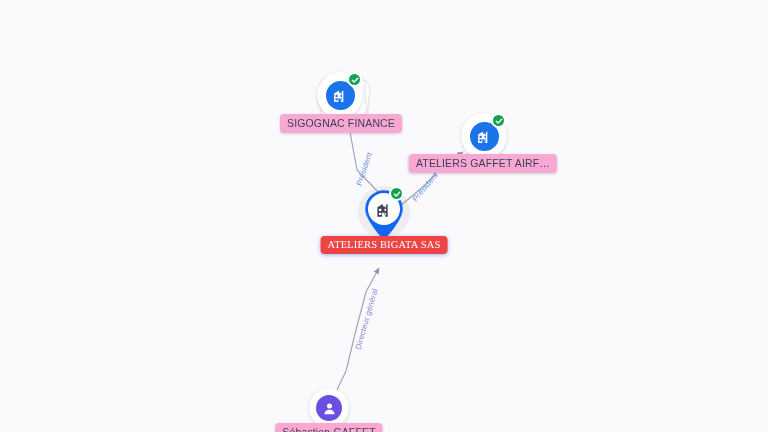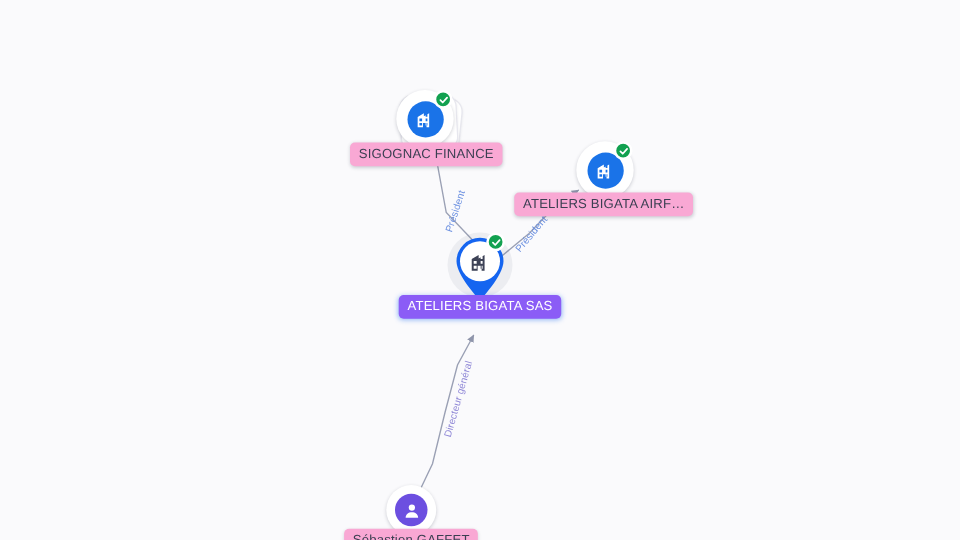--- a/index.html
+++ b/index.html
@@ -148,23 +148,24 @@
     white-space: nowrap;
     font-size: 10.5px;
     letter-spacing: .15px;
     padding: 3px 7px 4px 7px;
     border-radius: 4px;
     background: #f9a8d4;
     color: #3b3f52;
     box-shadow: 0 1px 3px rgba(30,35,60,.20);
   }
   .node-label.selected {
-    background: #8b5cf6;
+    background: #ef4444;
     color: #ffffff;
     box-shadow: 0 1px 4px rgba(21,101,240,.45);
+    font-family: Liberation Serif, serif;
   }
   .node-label.person {
     box-shadow: 0 1px 3px rgba(30,35,60,.18);
   }
 
   
   .edge-label {
     position: absolute;
     font-size: 8px;
     white-space: nowrap;
@@ -227,21 +228,21 @@
           </svg>
         </div>
       </div>
       <div class="badge-check" style="left:30px; top:0px;">
         <svg width="8" height="8" viewBox="0 0 24 24" fill="none" stroke="#ffffff" stroke-width="4.2" stroke-linecap="round" stroke-linejoin="round">
           <path d="M4 12.5 L9.5 18 L20 6.5"></path>
         </svg>
       </div>
     </div>
   </div>
-  <div class="node-label" style="left:483px; top:154px;">ATELIERS BIGATA AIRF…</div>
+  <div class="node-label" style="left:483px; top:154px;">ATELIERS GAFFET AIRF…</div>
 
   <div class="node" style="left:384px; top:212px;">
     <div class="pin-halo"></div>
     <div class="pin-wrap">
       <svg class="pin-shape" viewBox="0 0 44 54" xmlns="http://www.w3.org/2000/svg">
         <path d="M22 53.2 C22 53.2 3.2 33.6 3.2 22 A18.8 18.8 0 0 1 40.8 22 C40.8 33.6 22 53.2 22 53.2 Z" fill="#1565f0"></path>
       </svg>
       <div class="pin-core">
         <svg width="19" height="19" viewBox="0 0 24 24" fill="#3d4256">
           <path d="M3 21V9.2l7-4.1v3.4l6-3.5V21h-3v-5h-4v5H3zm2-2h3v-3H5v3zm0-5h3v-3H5v3zm7 5h2v-3h-2v3zm0-5h2v-3h-2v3zm0-5h2V6.2l-2 1.2V9z"></path>

